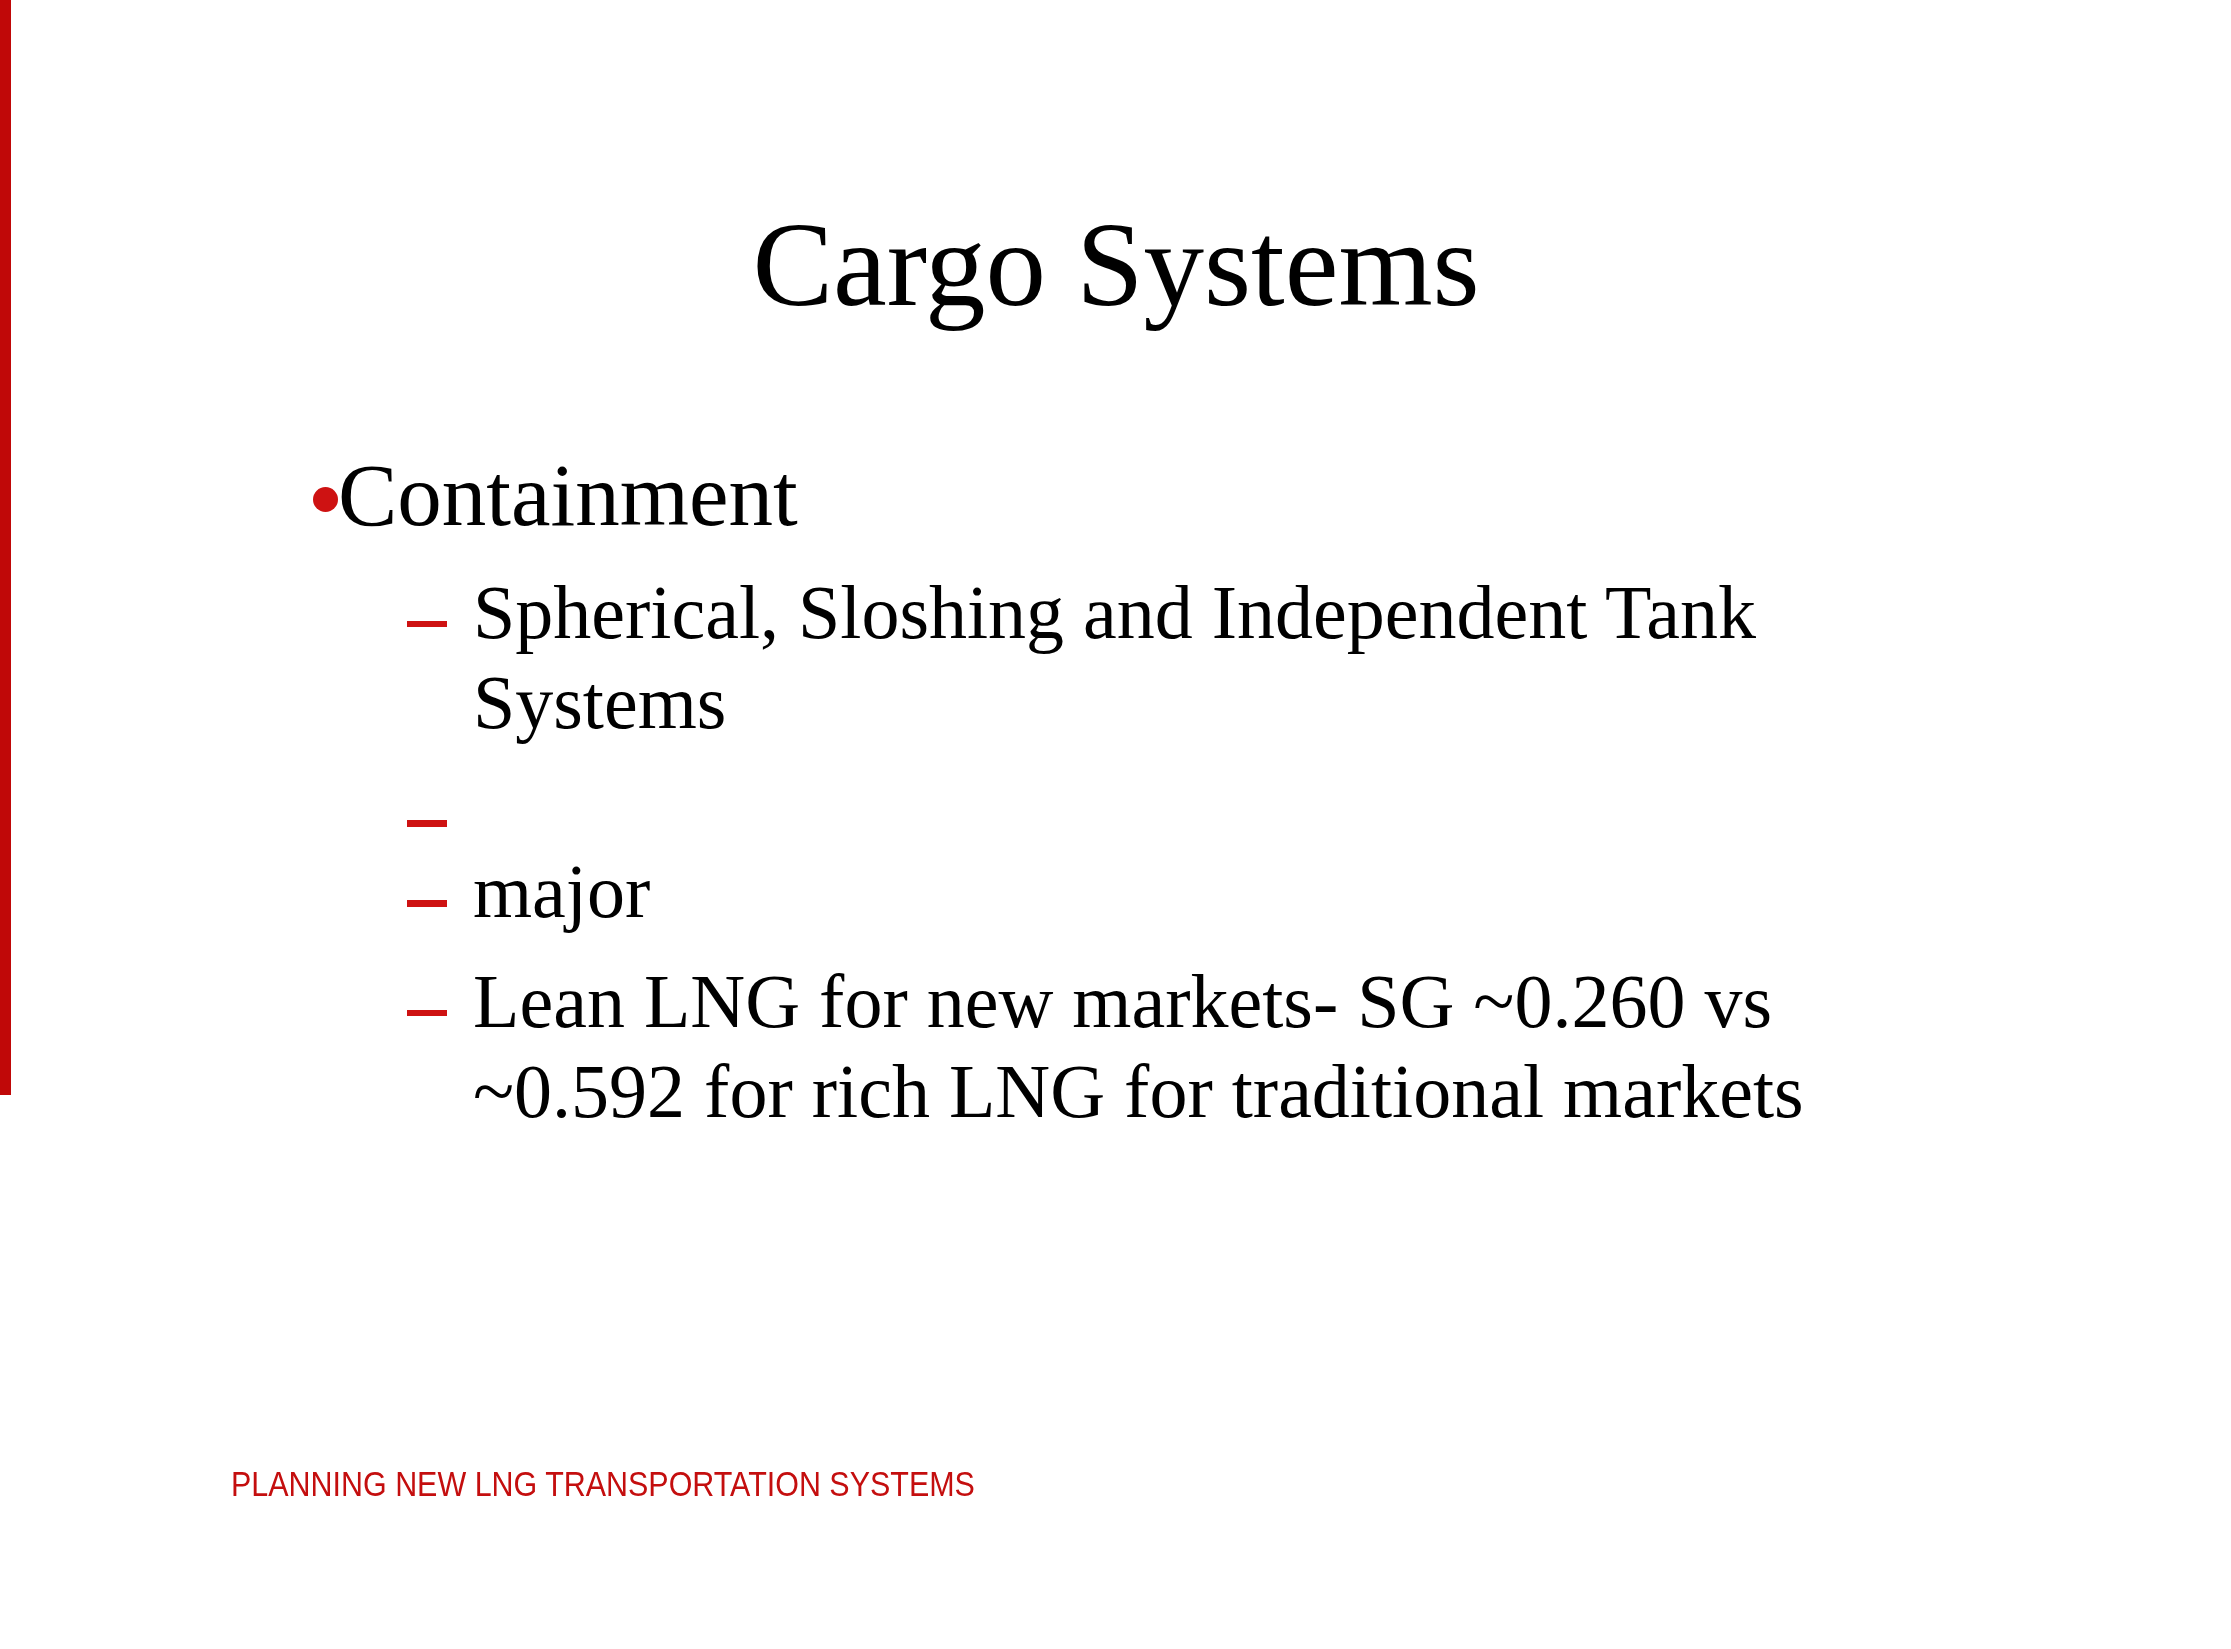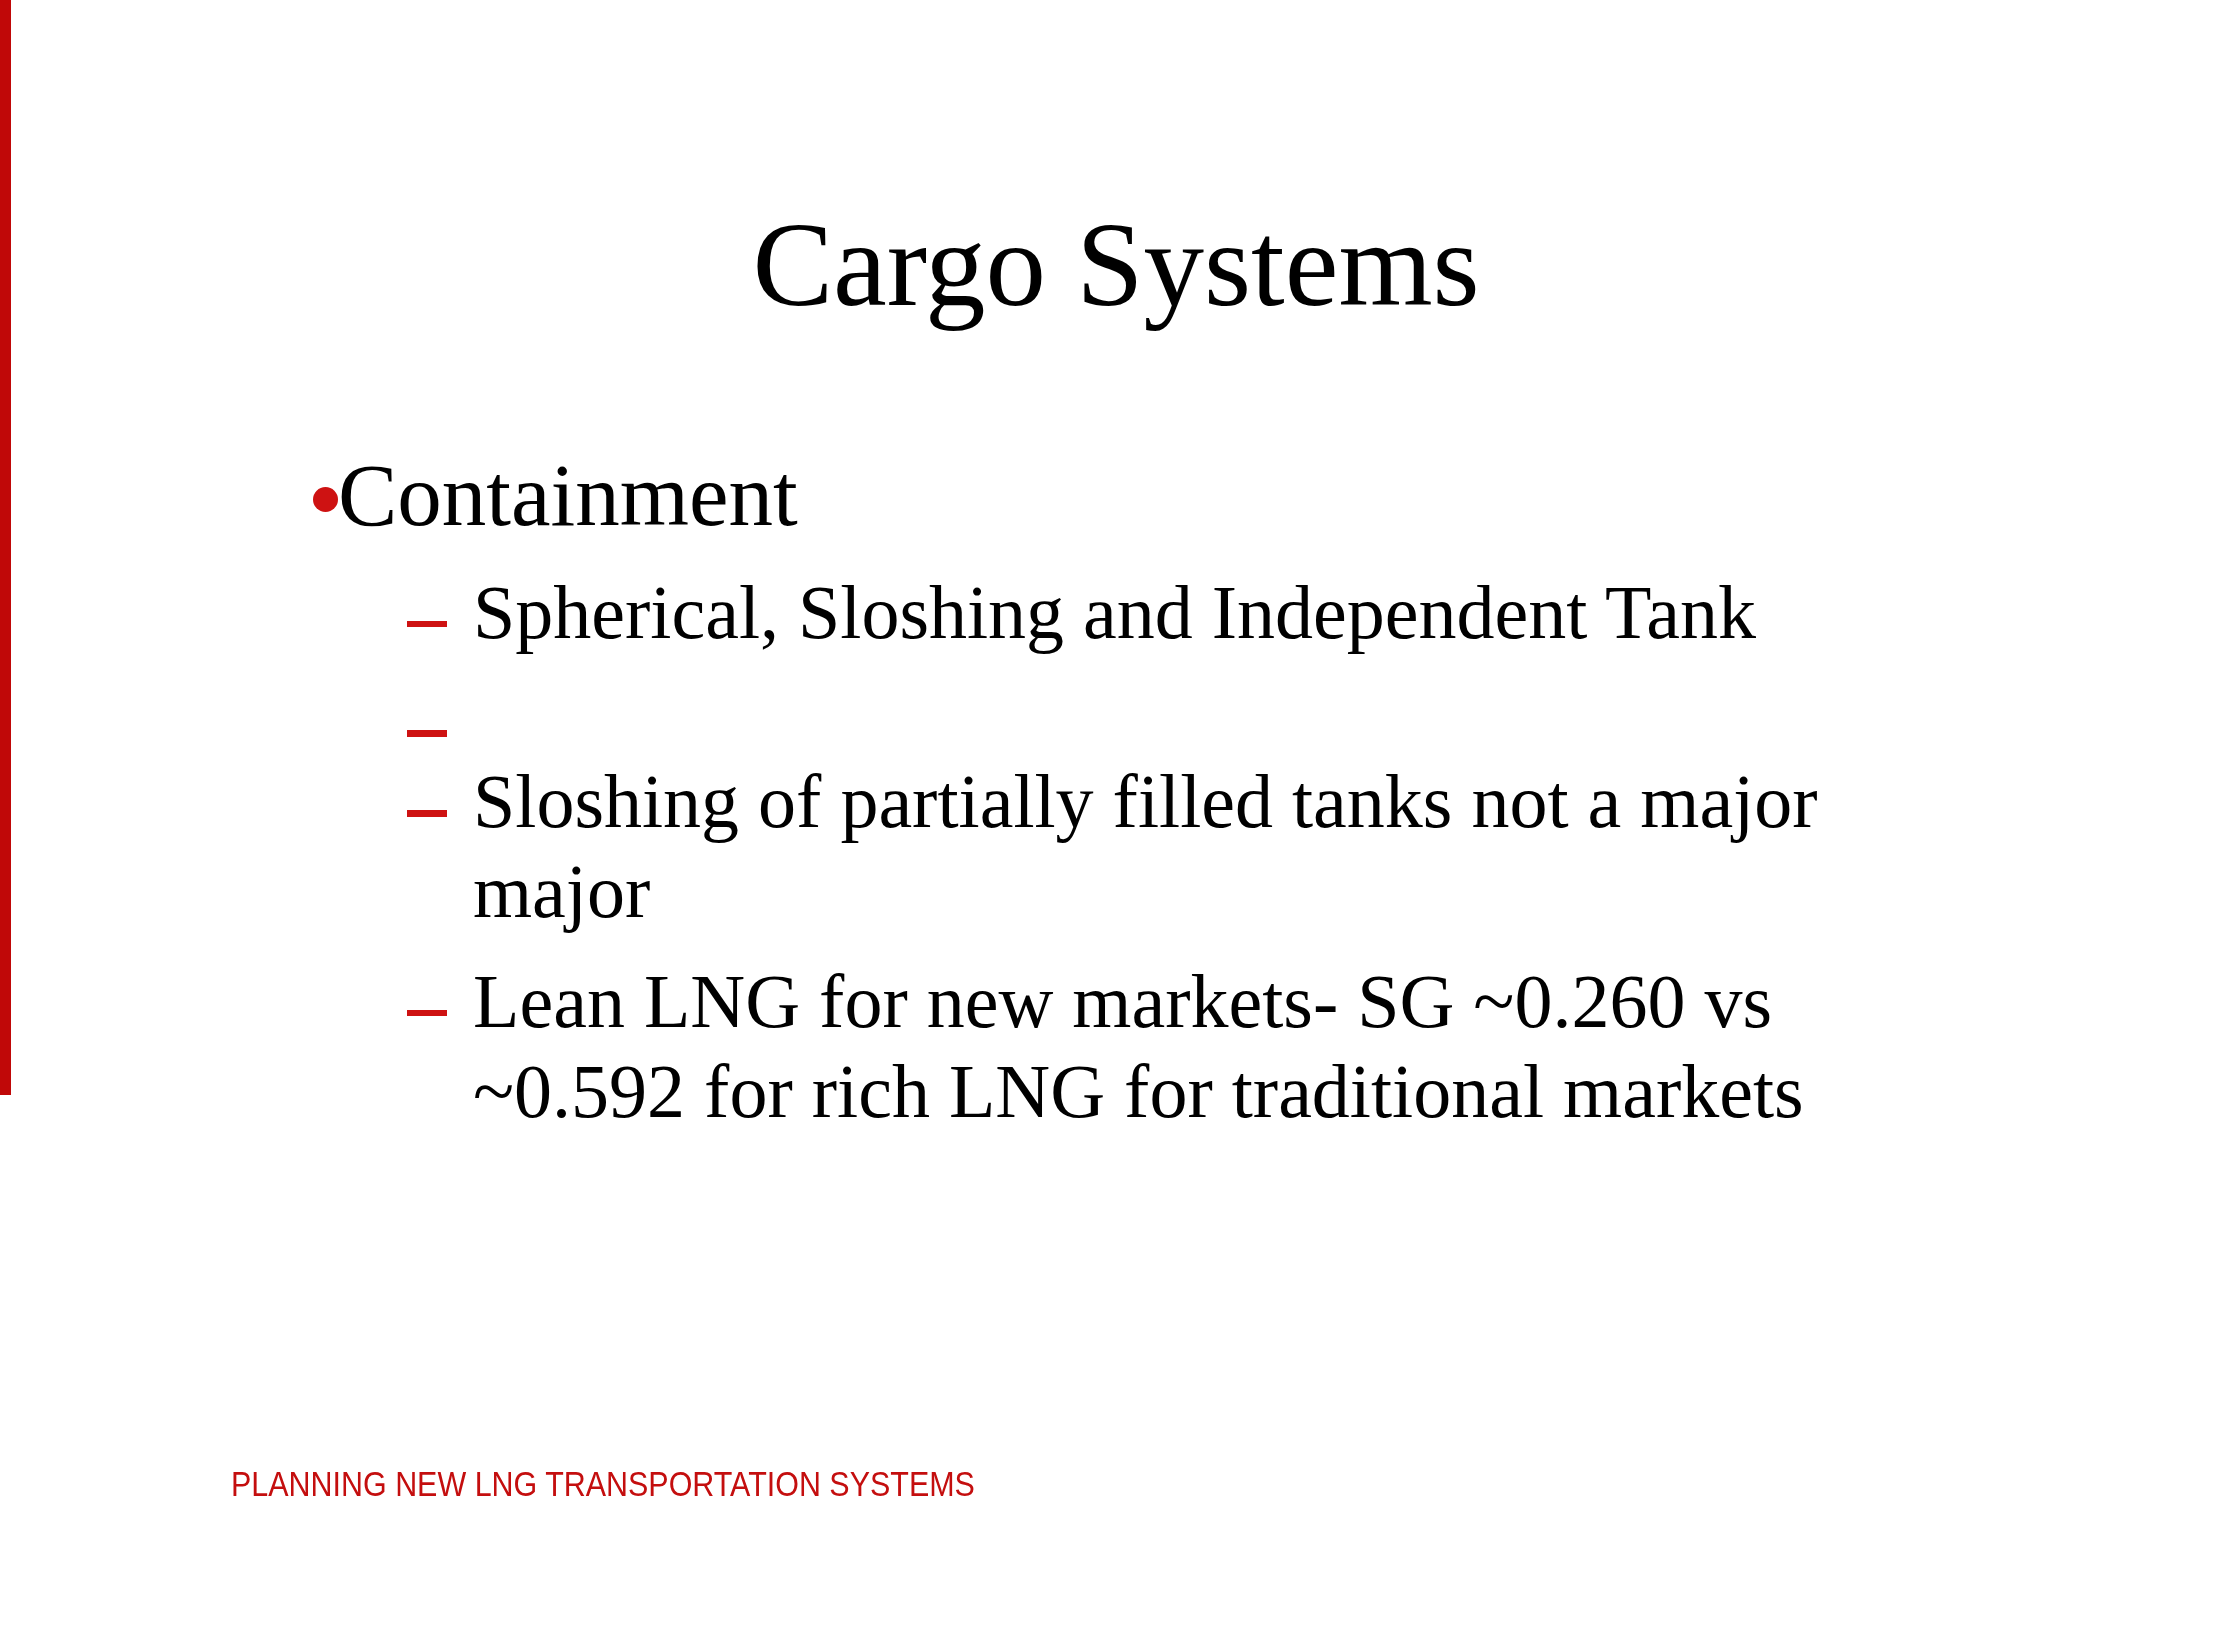--- a/index.html
+++ b/index.html
@@ -116,35 +116,35 @@
     </div>
 
     <div class="sublist">
 
       <div class="sub-item">
         <span class="sub-dash">
             <span class="dash-rect"></span>
           </span>
         <div class="sub-text">
           <div class="line">Spherical, Sloshing and Independent Tank</div>
+          <div class="line">Systems</div>
         </div>
       </div>
 
       <div class="sub-item">
         <span class="sub-dash">
             <span class="dash-rect"></span>
           </span>
       </div>
 
       <div class="sub-item">
         <span class="sub-dash">
             <span class="dash-rect"></span>
           </span>
         <div class="sub-text">
-          <div class="line">Sloshing of partially filled tanks not a major</div>
           <div class="line">major</div>
         </div>
       </div>
 
       <div class="sub-item">
         <span class="sub-dash">
             <span class="dash-rect"></span>
           </span>
         <div class="sub-text">
           <div class="line">Lean LNG for new markets- SG ~0.260 vs</div>

